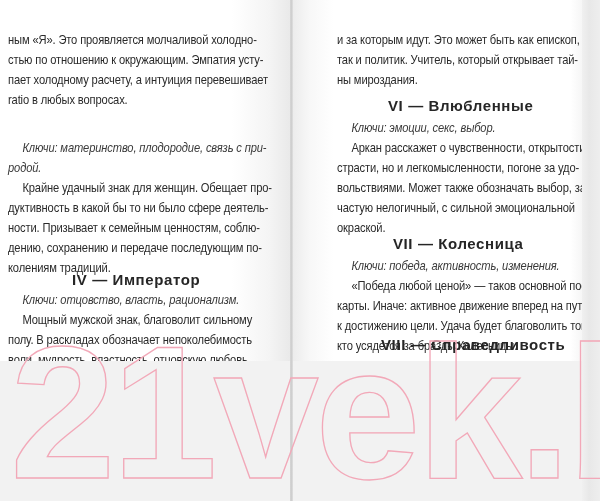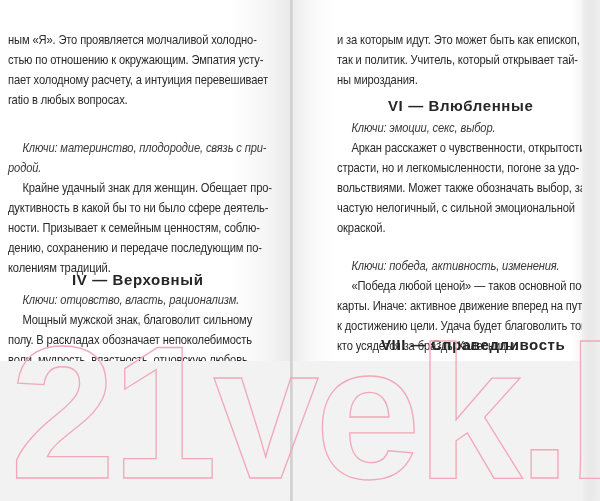--- a/index.html
+++ b/index.html
@@ -62,21 +62,21 @@
   <div class="text" style="left:8px; top:138px;">
     <p class="p key indent">Ключи: материнство, плодородие, связь с при-</p>
     <p class="p key">родой.</p>
     <p class="p indent">Крайне удачный знак для женщин. Обещает про-</p>
     <p class="p">дуктивность в какой бы то ни было сфере деятель-</p>
     <p class="p">ности. Призывает к семейным ценностям, соблю-</p>
     <p class="p">дению, сохранению и передаче последующим по-</p>
     <p class="p">колениям традиций.</p>
   </div>
 
-  <div class="heading" style="left:72px; top:271px;">IV — Верховный</div>
+  <div class="heading" style="left:72px; top:271px;">IV — Император</div>
   <div class="text" style="left:8px; top:290px;">
     <p class="p key indent">Ключи: отцовство, власть, рационализм.</p>
     <p class="p indent">Мощный мужской знак, благоволит сильному</p>
     <p class="p">полу. В раскладах обозначает непоколебимость</p>
     <p class="p">воли, мудрость, властность, отцовскую любовь.</p>
   </div>
 
   <div class="heading" style="left:55px; top:376px;">V — Верховный карты</div>
   <div class="text" style="left:8px; top:396px;">
     <p class="p key indent">Ключи: вера, мораль, совесть.</p>
@@ -99,20 +99,21 @@
   <div class="heading" style="left:95px; top:97px;">VI — Влюбленные</div>
   <div class="text" style="left:44px; top:118px;">
     <p class="p key indent">Ключи: эмоции, секс, выбор.</p>
     <p class="p indent">Аркан расскажет о чувственности, открытости,</p>
     <p class="p">страсти, но и легкомысленности, погоне за удо-</p>
     <p class="p">вольствиями. Может также обозначать выбор, за-</p>
     <p class="p">частую нелогичный, с сильной эмоциональной</p>
     <p class="p">окраской.</p>
   </div>
 
+  <div class="heading" style="left:100px; top:235px;">VII — Колесница</div>
   <div class="text" style="left:44px; top:256px;">
     <p class="p key indent">Ключи: победа, активность, изменения.</p>
     <p class="p indent">«Победа любой ценой» — таков основной посыл</p>
     <p class="p">карты. Иначе: активное движение вперед на пути</p>
     <p class="p">к достижению цели. Удача будет благоволить тому,</p>
     <p class="p">кто усядется за бразды Колесницы.</p>
   </div>
 
   <div class="heading" style="left:78px; top:336px;margin-left:10px;">VIII — Справедливость</div>
   <div class="text" style="left:44px; top:377px;">

